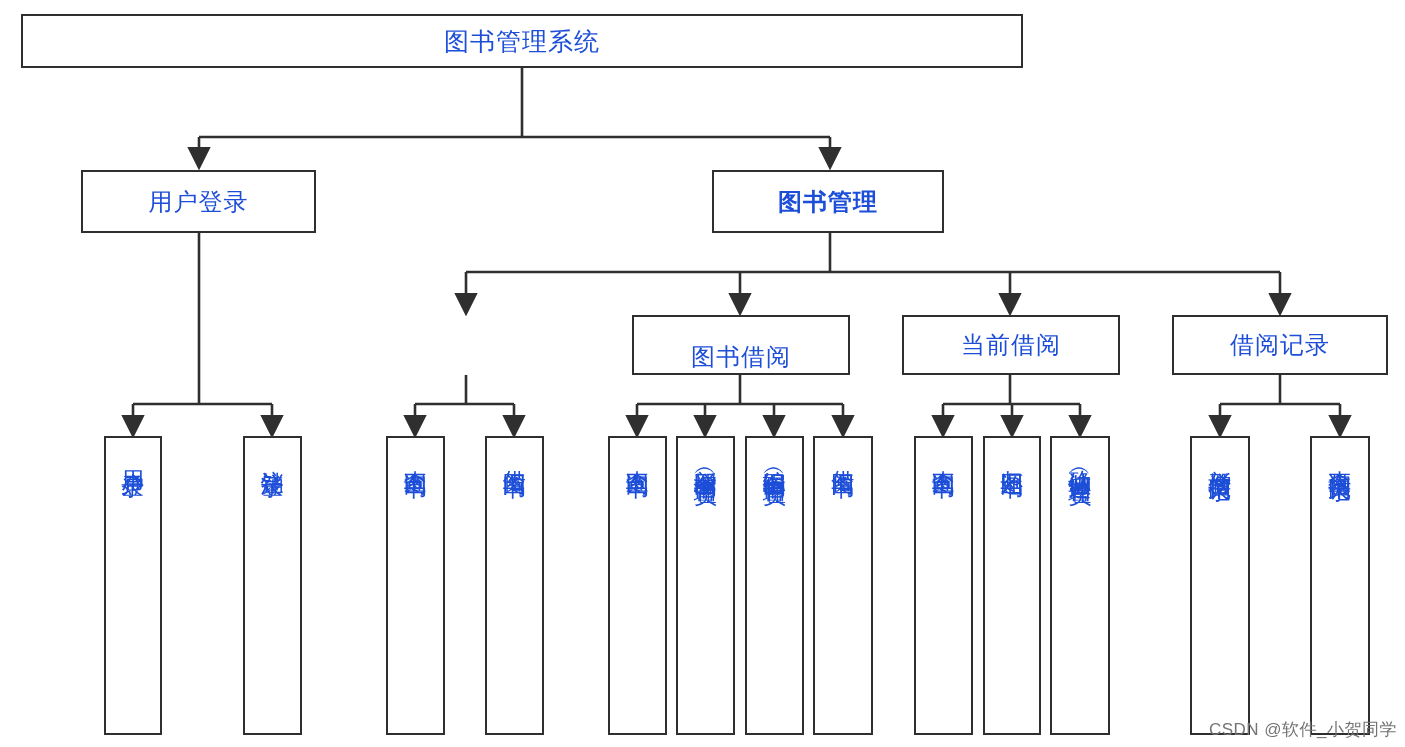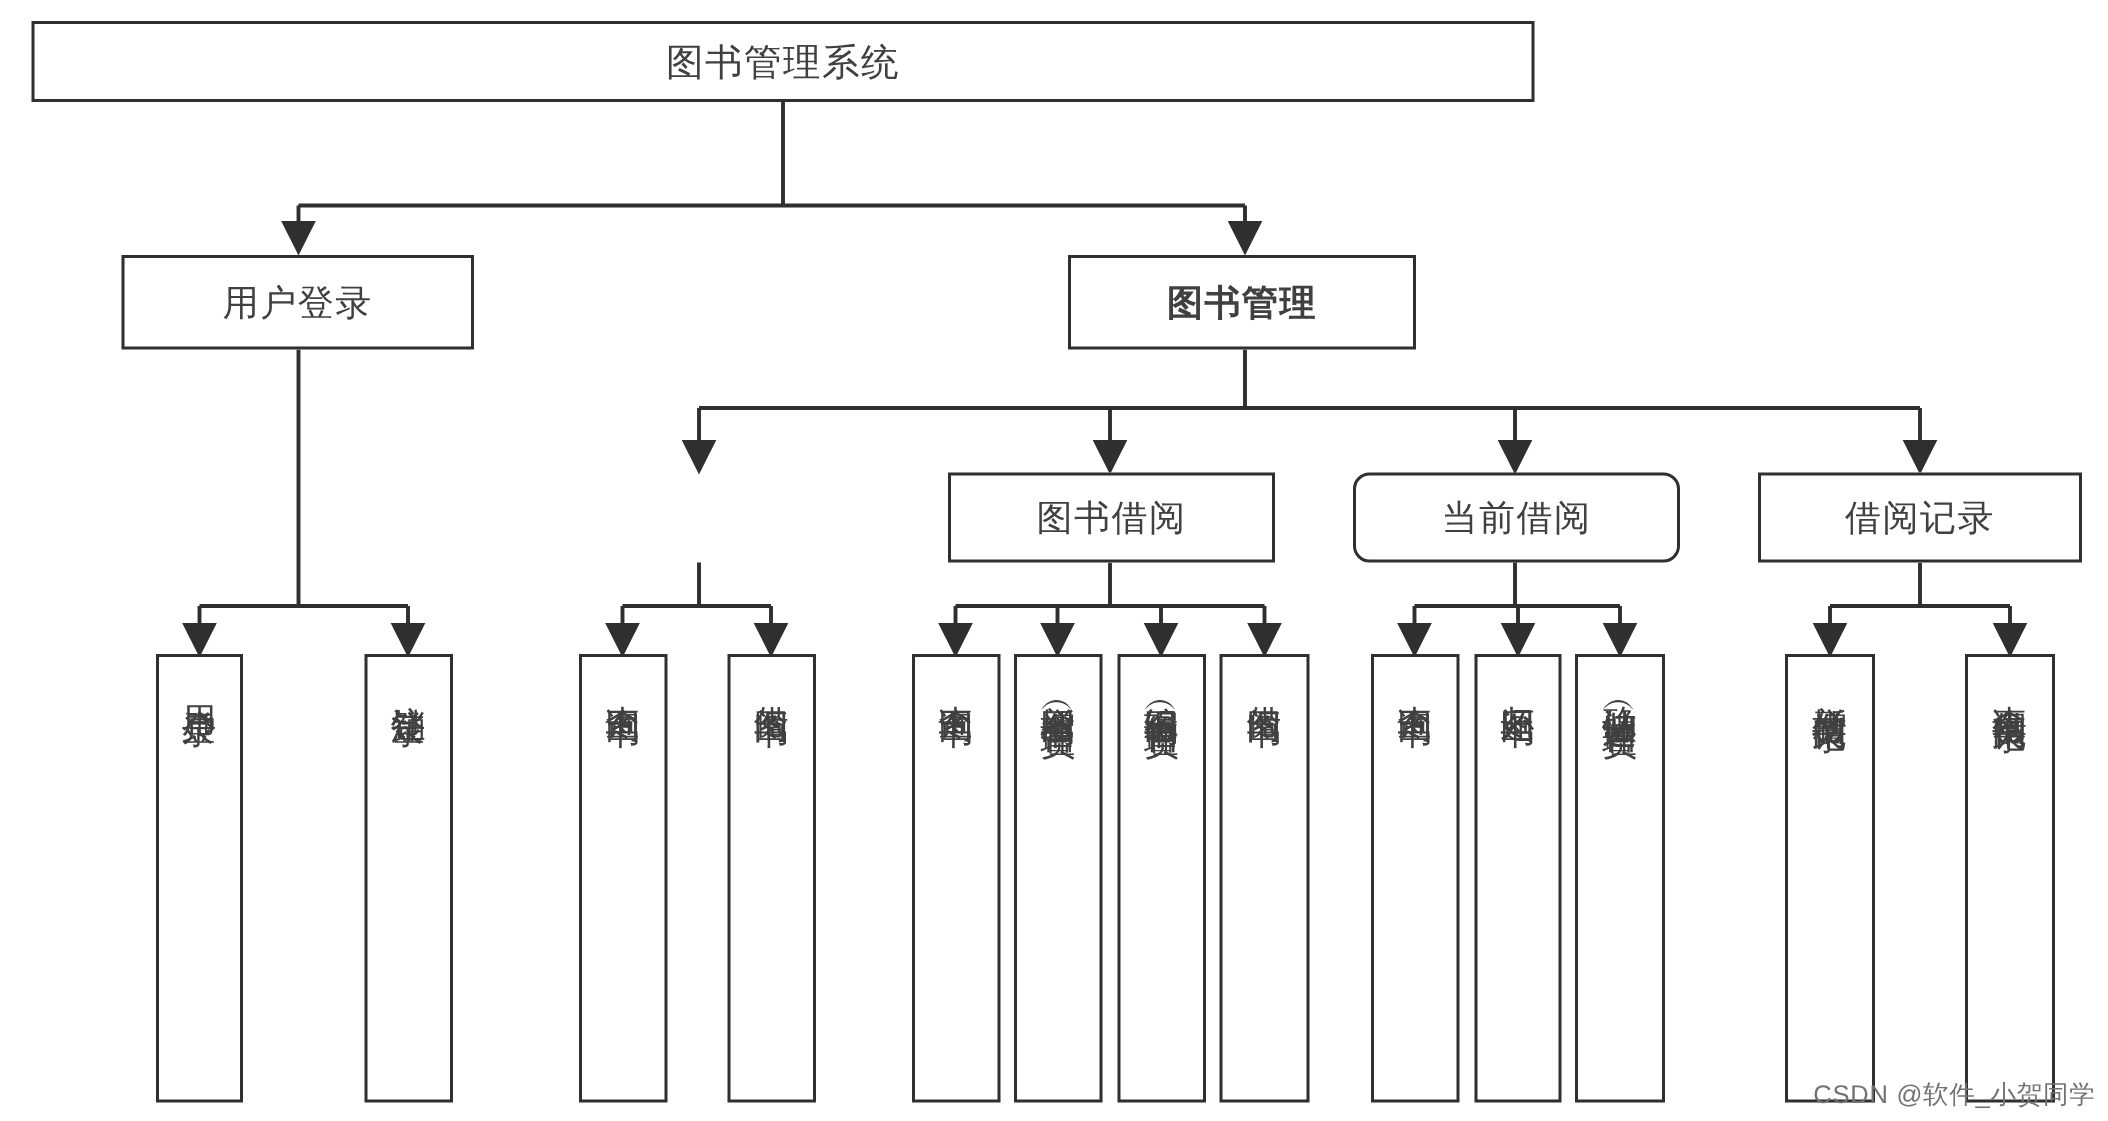--- a/index.html
+++ b/index.html
@@ -26,21 +26,21 @@
     pointer-events: none;
   }
   .node {
     position: absolute;
     box-sizing: border-box;
     background: #ffffff;
     border: 2px solid #2f2f2f;
     display: flex;
     align-items: center;
     justify-content: center;
-    color: #404040;
+    color: #1d4ed8;
   }
   .node.horiz {
     font-size: 24px;
     letter-spacing: 1px;
   }
   .node.vert {
     align-items: flex-start;
     padding-top: 14px;
   }
   .node.vert .label {
@@ -123,24 +123,24 @@
     <span>图书管理系统</span>
   </div>
 
   <div class="node horiz" style="left:81px; top:170px; width:235px; height:63px;">
     <span>用户登录</span>
   </div>
   <div class="node horiz" style="left:712px; top:170px; width:232px; height:63px;font-weight:bold;">
     <span>图书管理</span>
   </div>
 
-  <div class="node horiz" style="left:632px; top:315px; width:218px; height:60px;">
+  <div class="node horiz" style="left:632px; top:315px; width:218px; height:60px;align-items:flex-end;">
     <span>图书借阅</span>
   </div>
-  <div class="node horiz" style="left:902px; top:315px; width:218px; height:60px;border-radius:11px;">
+  <div class="node horiz" style="left:902px; top:315px; width:218px; height:60px;">
     <span>当前借阅</span>
   </div>
   <div class="node horiz" style="left:1172px; top:315px; width:216px; height:60px;">
     <span>借阅记录</span>
   </div>
 
   <div class="node vert" style="left:104px; top:436px; width:58px; height:299px;">
     <span class="label">用户登录</span>
   </div>
   <div class="node vert" style="left:243px; top:436px; width:59px; height:299px;">

